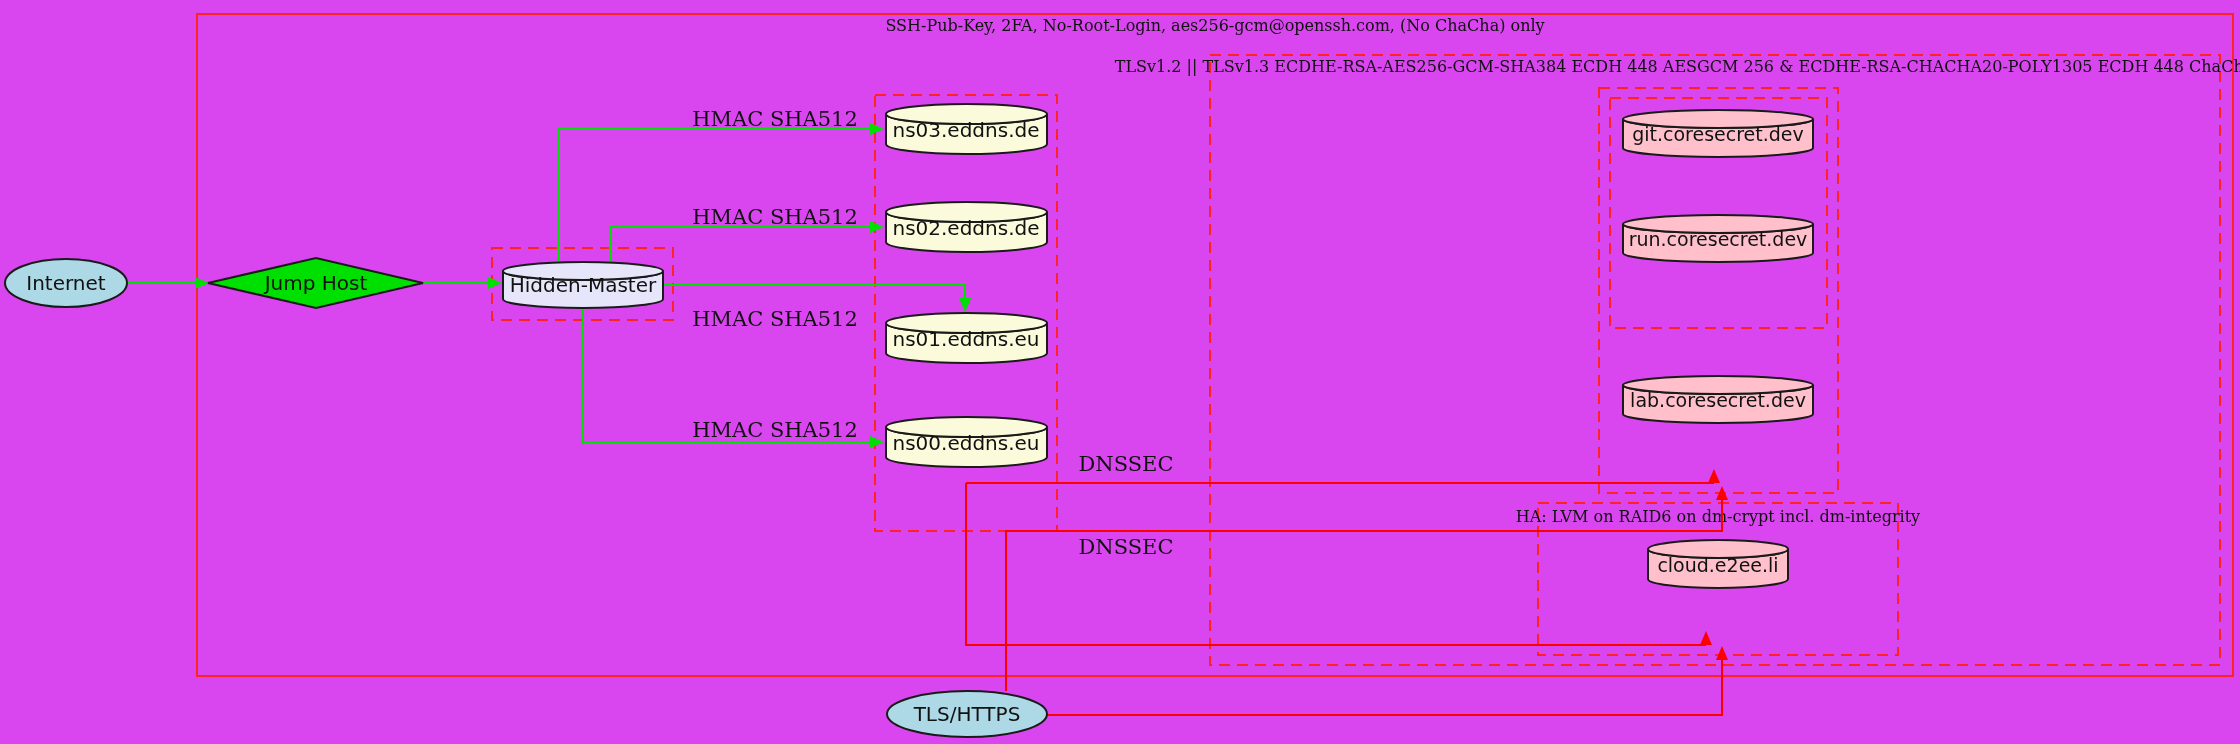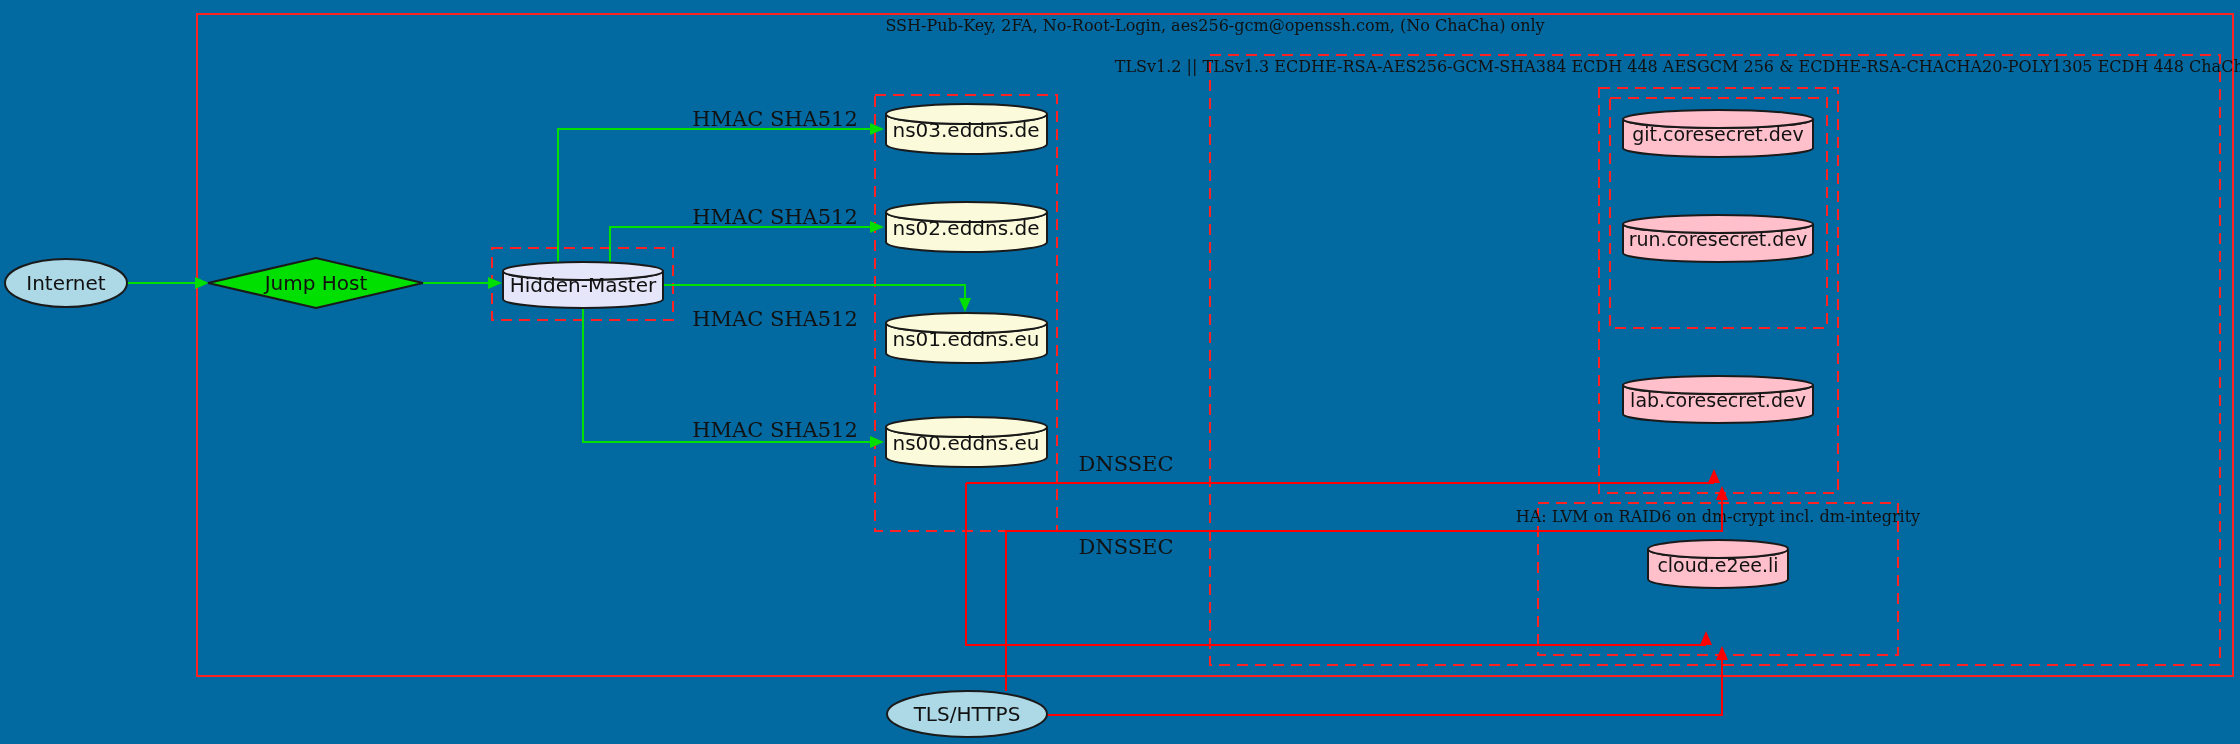--- a/index.html
+++ b/index.html
@@ -1,16 +1,16 @@
 <!DOCTYPE html>
 <html><head>
 <meta charset="utf-8">
 <style>
   html,body{margin:0;padding:0;background:#ffffff;}
-  .stage{position:relative;width:2240px;height:744px;background:#0369a1;overflow:hidden;}
+  .stage{position:relative;width:2240px;height:744px;background:#d946ef;overflow:hidden;}
   svg{display:block;}
   .cluster{fill:none;stroke-width:2px;}
   .dashed{stroke-dasharray:11 7;}
   .edge{fill:none;stroke-width:2px;}
   .shape{stroke:#1a1a1a;stroke-width:2px;}
   .node-label{font-family:"DejaVu Sans","Liberation Sans",sans-serif;font-size:20px;fill:#111111;text-anchor:middle;}
   .node-label-sm{font-family:"DejaVu Sans","Liberation Sans",sans-serif;font-size:19px;fill:#111111;text-anchor:middle;}
   .edge-label{font-family:"DejaVu Serif","Liberation Serif",serif;font-size:21px;fill:#111111;text-anchor:middle;}
   .cluster-label{font-family:"DejaVu Serif","Liberation Serif",serif;font-size:16px;fill:#111111;text-anchor:middle;}
 </style>

